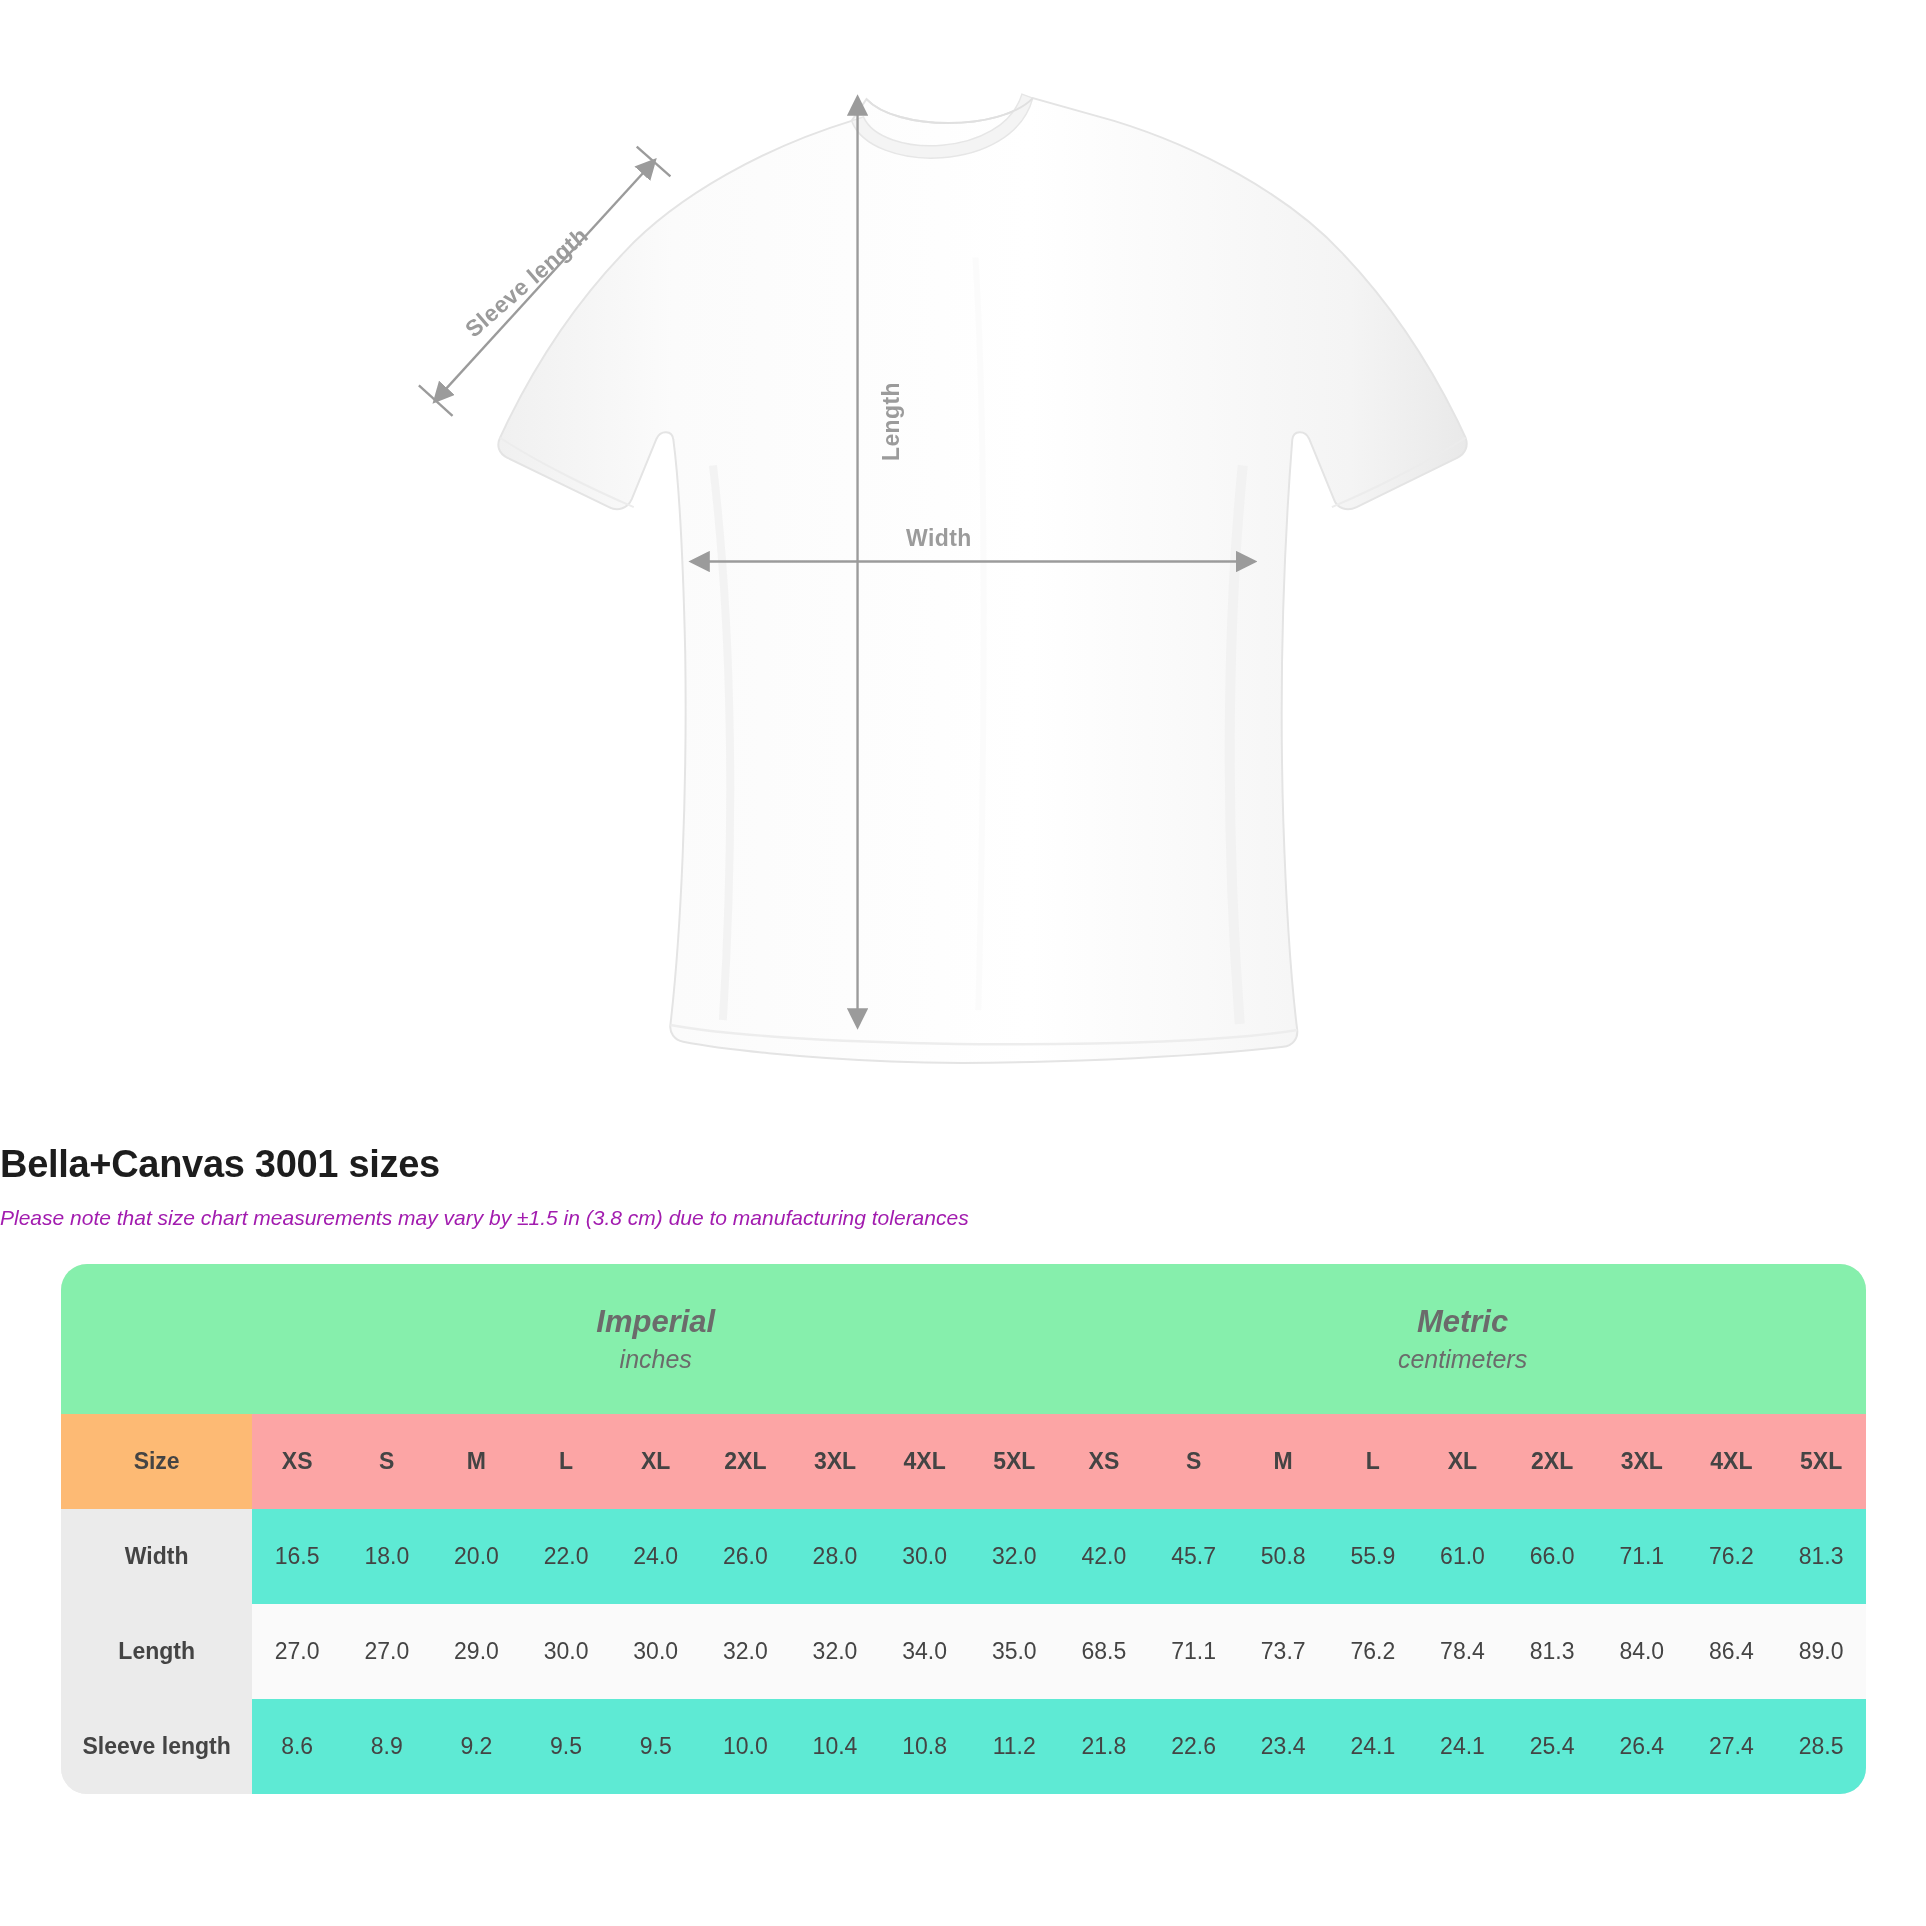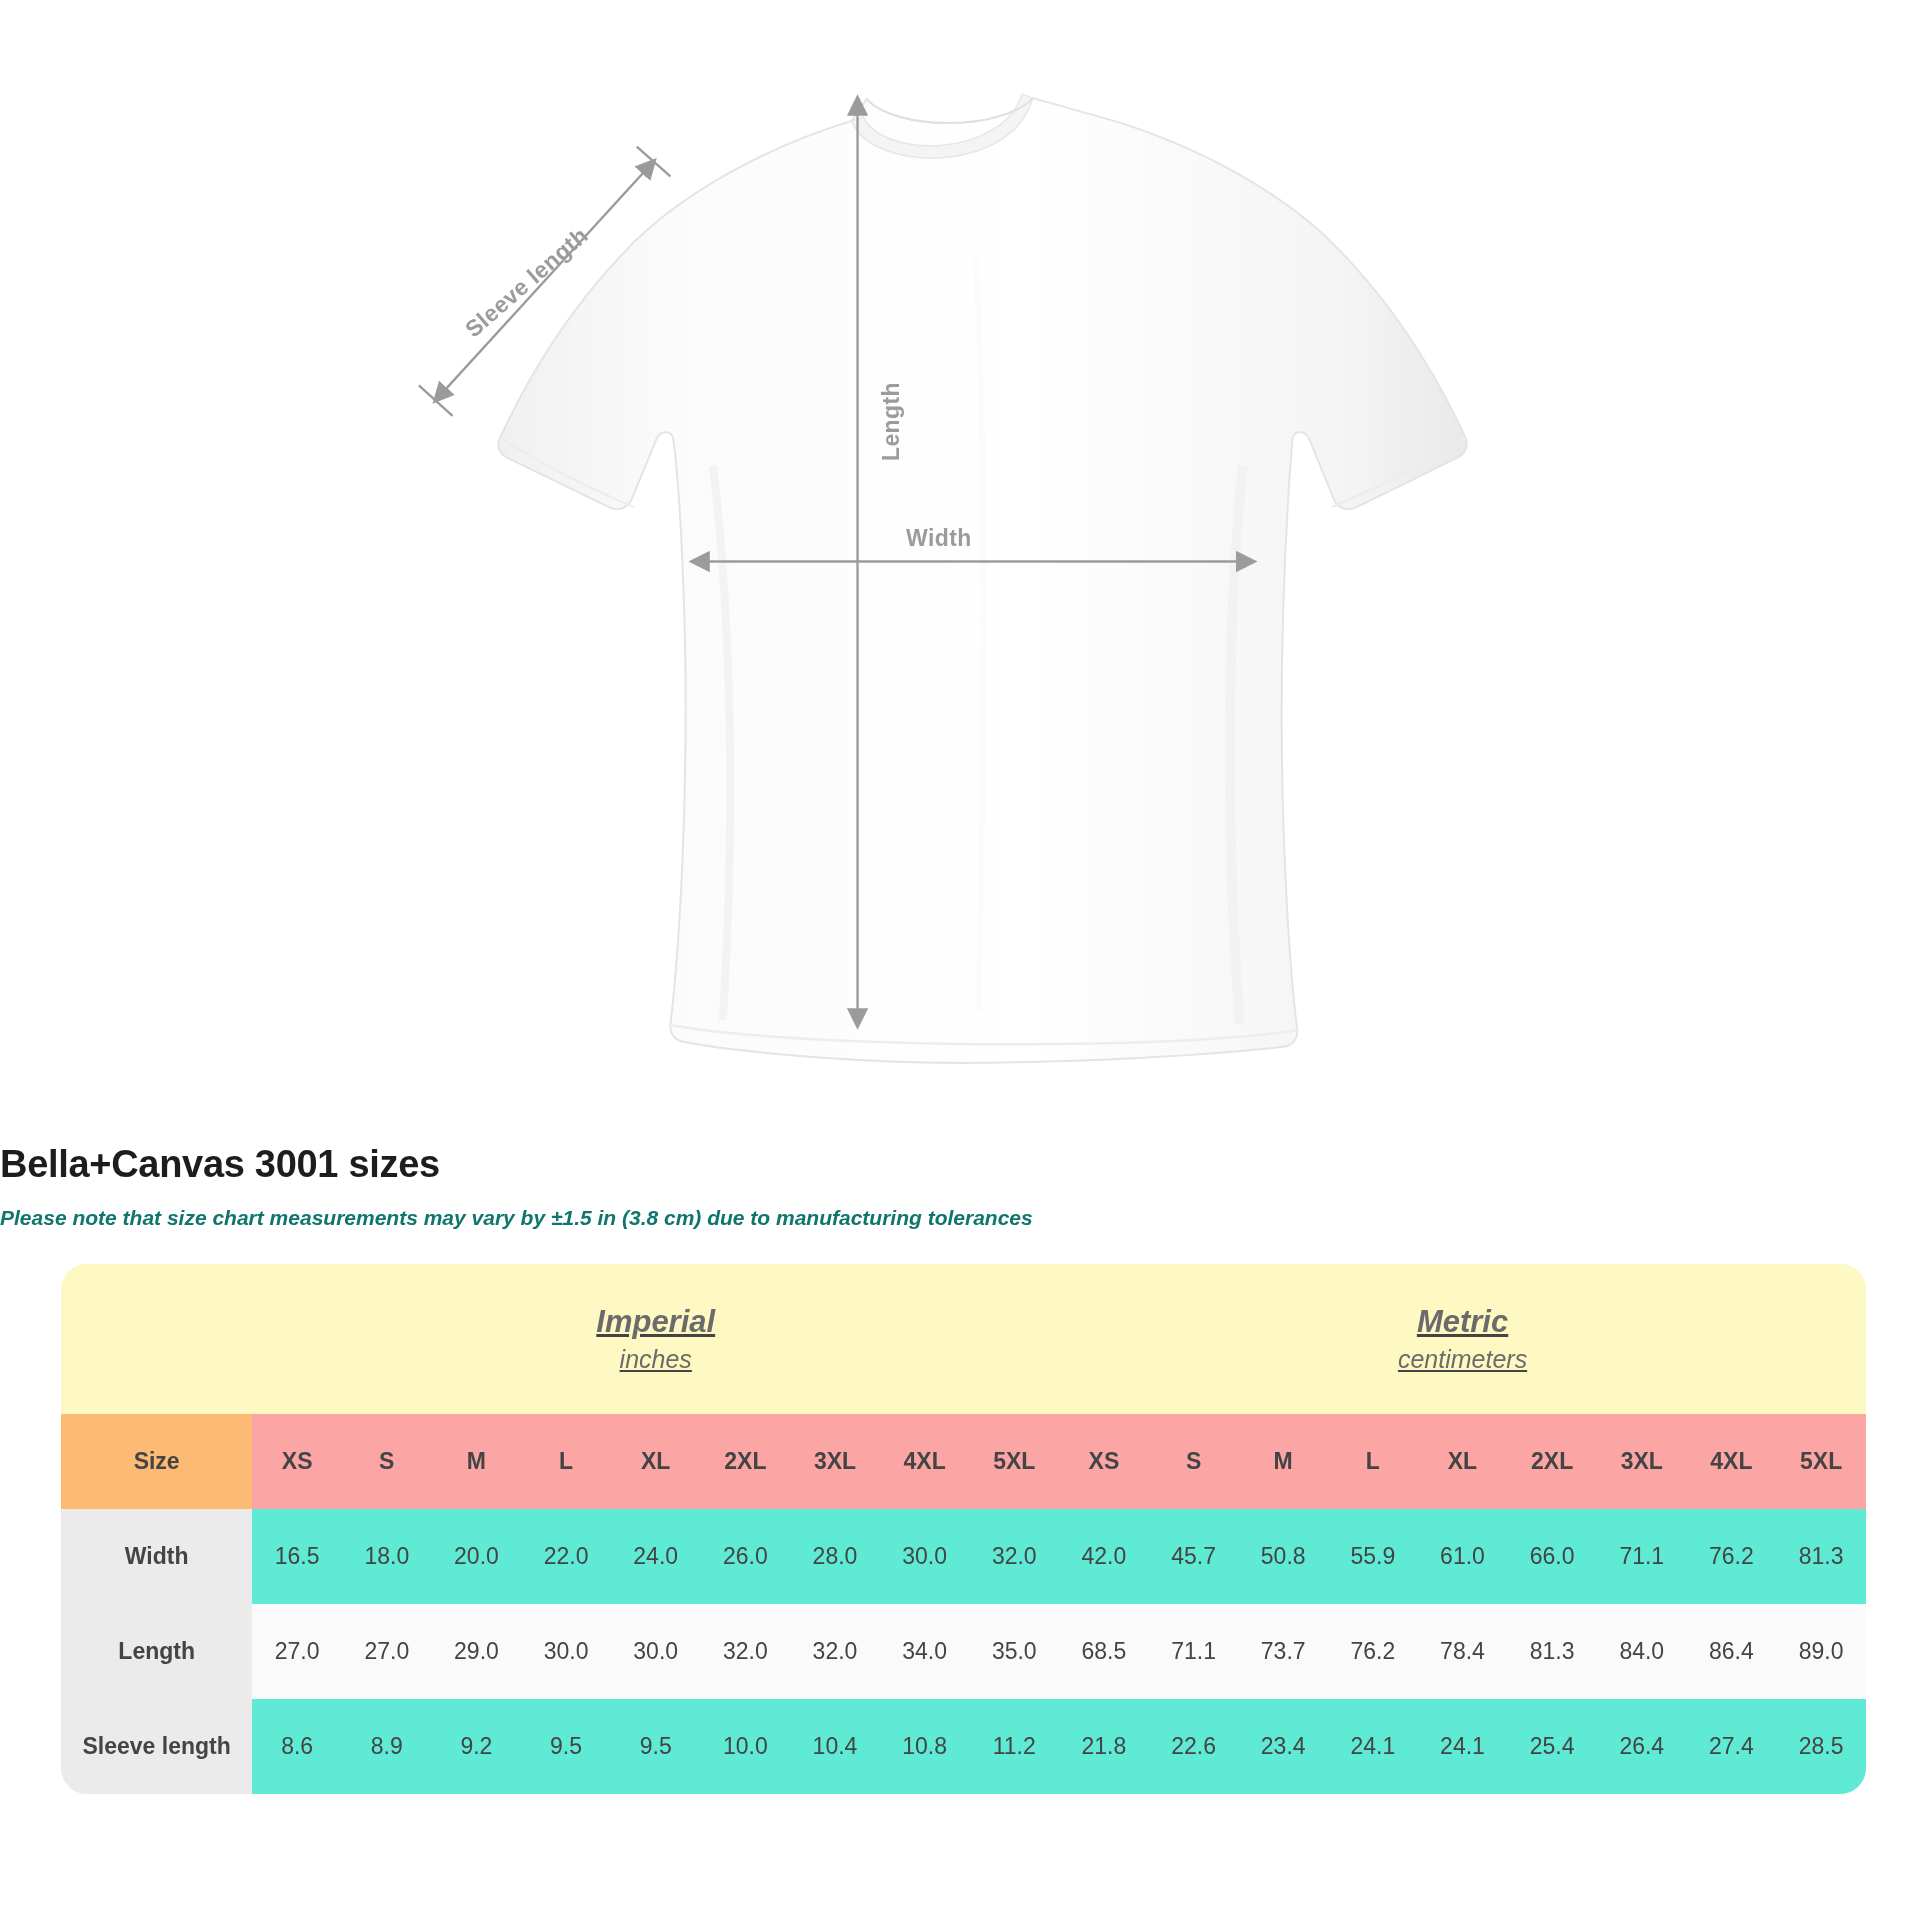--- a/index.html
+++ b/index.html
@@ -62,22 +62,21 @@
   #chart-title {
     font-size: 38px;
     font-weight: bold;
     color: #1d1d1d;
     letter-spacing: -0.3px;
   }
   #chart-subtitle {
     margin-top: 20px;
     font-size: 21px;
     font-style: italic;
-    color: #0f766e;
-    font-weight: bold;
+    color: #a21caf;
   }
 
   
   #table-wrap {
     margin: 34px 61px 0 61px;
     border-radius: 26px;
     overflow: hidden;
     background: #ebebeb;
   }
   table#size-table {
@@ -89,22 +88,21 @@
     border: none;
     text-align: center;
     vertical-align: middle;
     font-size: 23px;
     color: #444444;
     padding: 0;
   }
   
   .unit-cell {
     height: 150px;
-    background: #fef9c3;
-    text-decoration: underline;
+    background: #86efac;
   }
   .unit-name {
     font-size: 31px;
     font-style: italic;
     font-weight: bold;
     color: #6b6b6b;
     line-height: 1.15;
   }
   .unit-sub {
     font-size: 25px;

